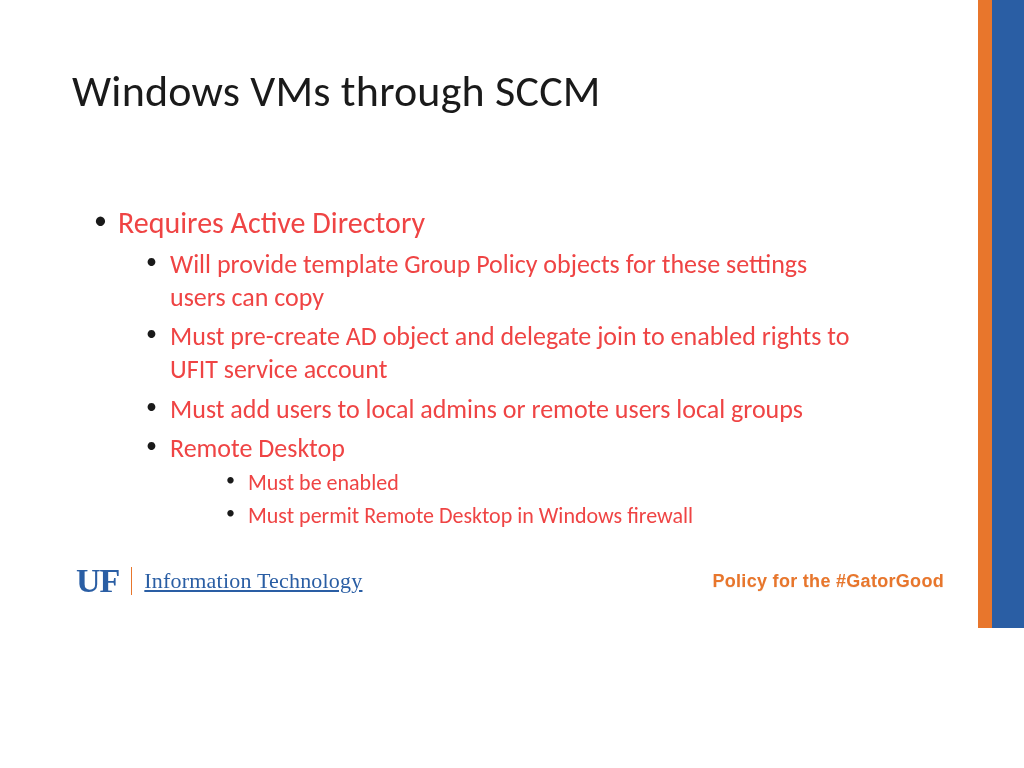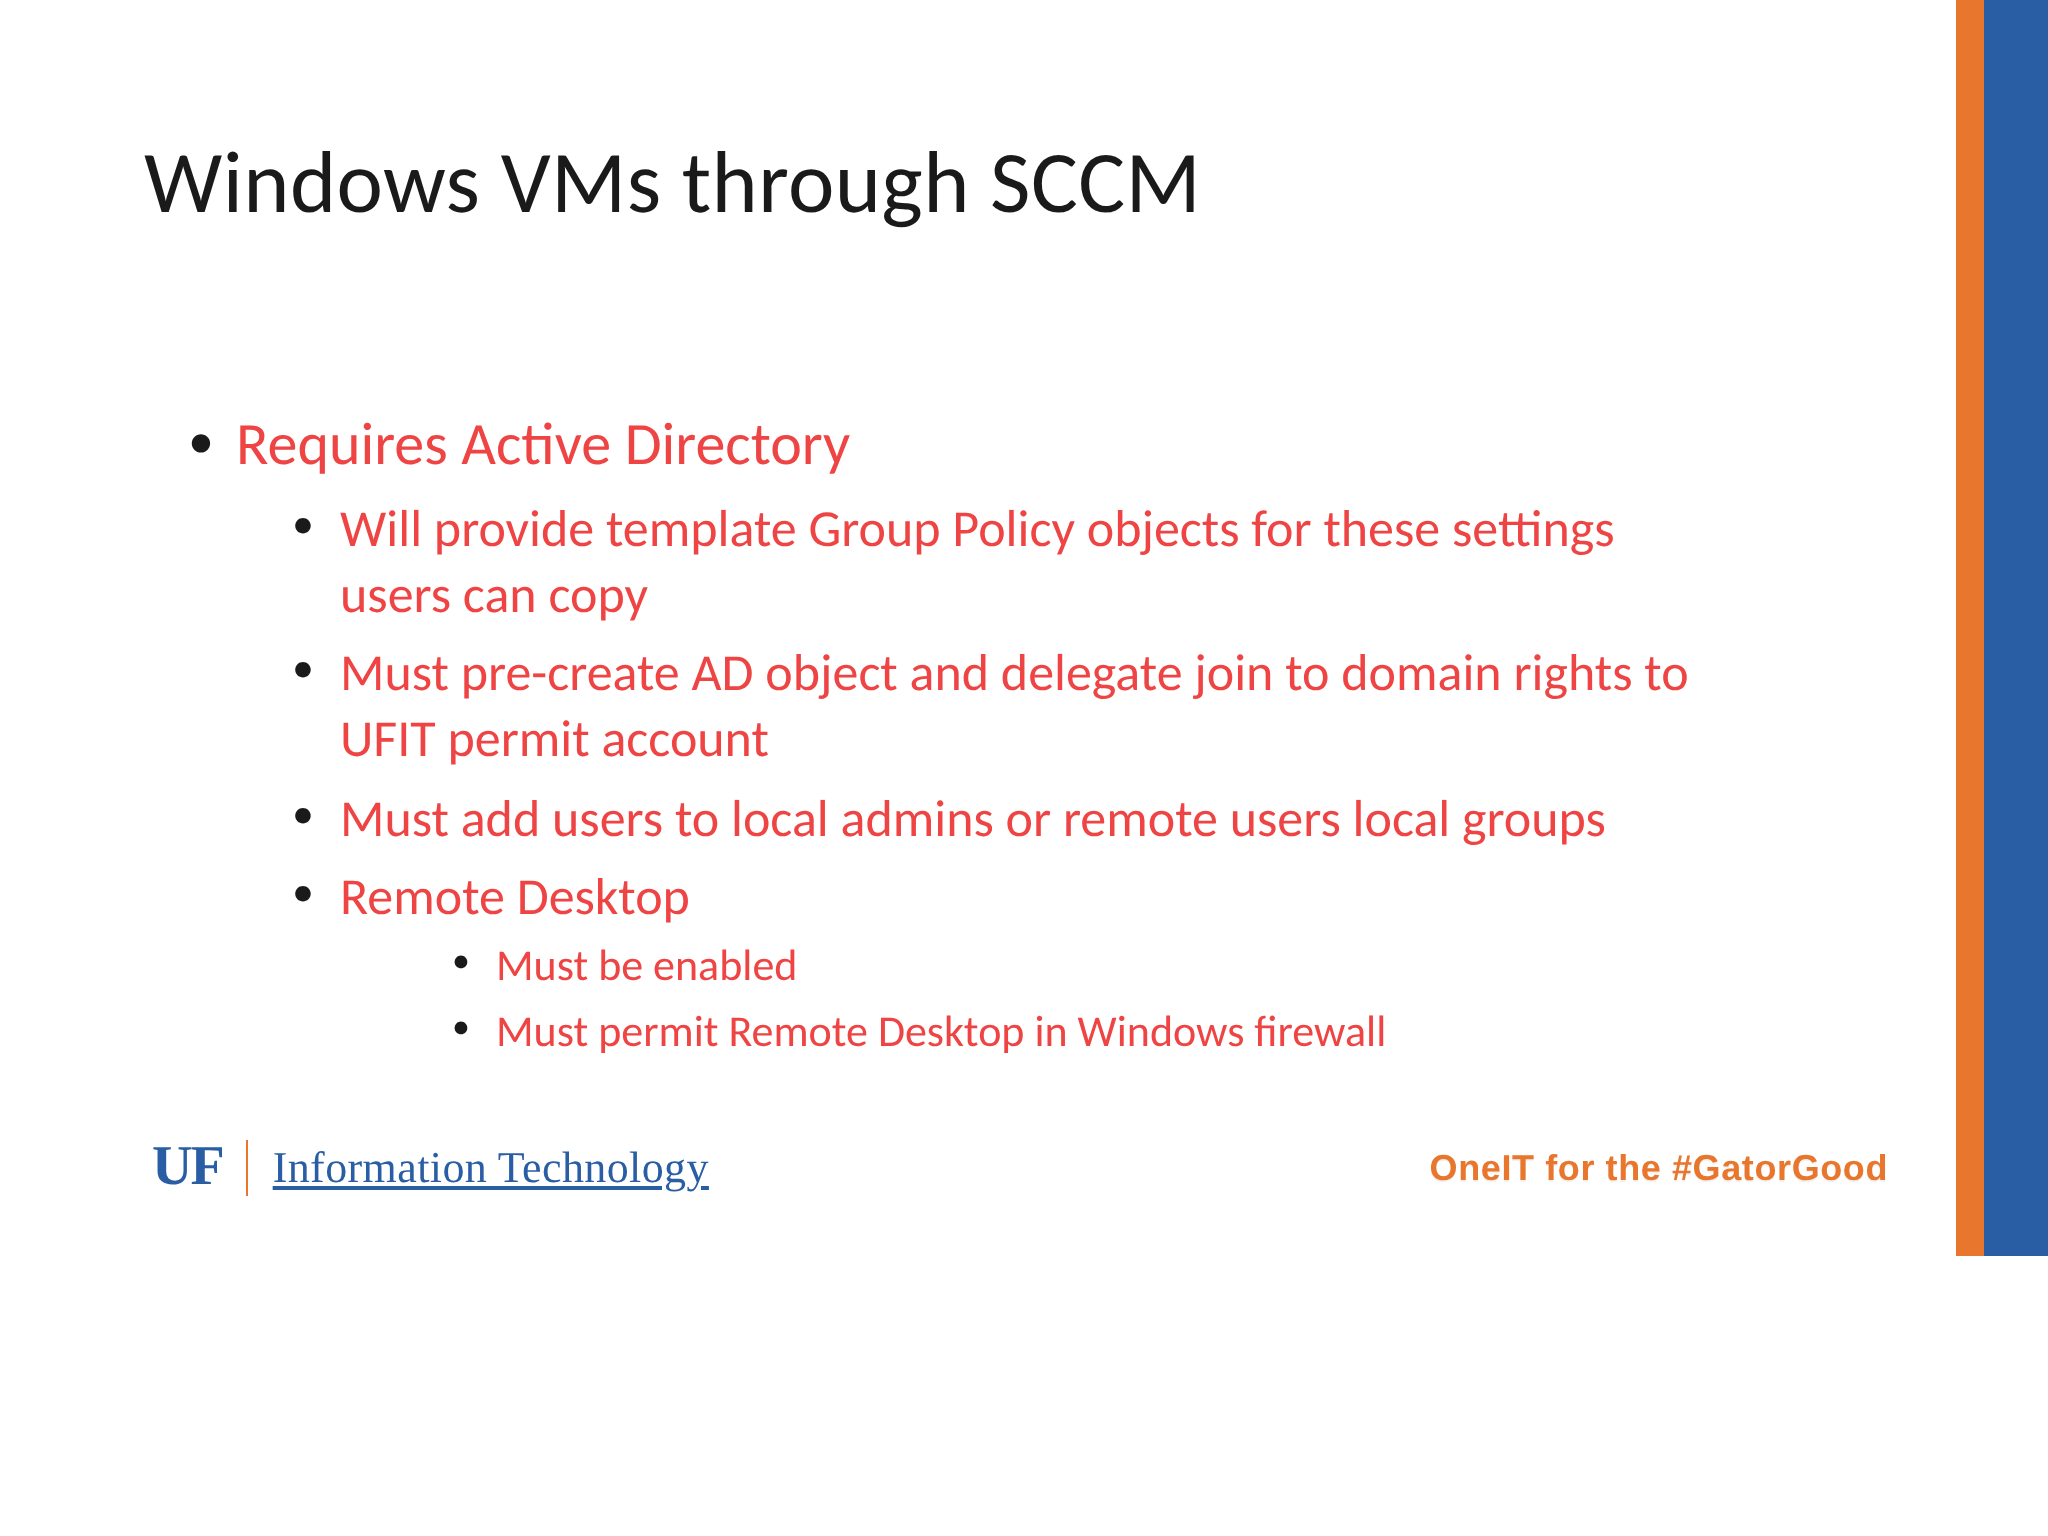--- a/index.html
+++ b/index.html
@@ -103,21 +103,21 @@
     }
     .logo {
       display: flex;
       align-items: center;
       gap: 12px;
     }
     .uf-mark {
       font-family: Georgia, "Times New Roman", serif;
       font-weight: 700;
       color: #2a5ea4;
-      font-size: 28px;
+      font-size: 34px;
       letter-spacing: -1px;
       line-height: 1;
     }
     .logo-divider {
       width: 1px;
       height: 28px;
       background: #e8762c;
     }
     .logo-text {
       font-family: Georgia, "Times New Roman", serif;
@@ -143,35 +143,35 @@
   <div class="stripe-blue"></div>
 
   <h1 class="title">Windows VMs through SCCM</h1>
 
   <div class="content">
     <ul class="lvl1">
       <li>
         <span>Requires Active Directory</span>
         <ul class="lvl2">
           <li><span>Will provide template Group Policy objects for these settings users can copy</span></li>
-          <li><span>Must pre-create AD object and delegate join to domain rights to UFIT permit account</span></li>
+          <li><span>Must pre-create AD object and delegate join to enabled rights to UFIT service account</span></li>
           <li><span>Must add users to local admins or remote users local groups</span></li>
           <li>
             <span>Remote Desktop</span>
             <ul class="lvl3">
               <li><span>Must be enabled</span></li>
               <li><span>Must permit Remote Desktop in Windows firewall</span></li>
             </ul>
           </li>
         </ul>
       </li>
     </ul>
   </div>
 
   <div class="footer">
     <div class="logo">
       <span class="uf-mark">UF</span>
       <span class="logo-divider"></span>
       <span class="logo-text">Information Technology</span>
     </div>
-    <div class="tagline">OneIT for the #GatorGood</div>
+    <div class="tagline">Policy for the #GatorGood</div>
   </div>
 </div>
 
 </body></html>

